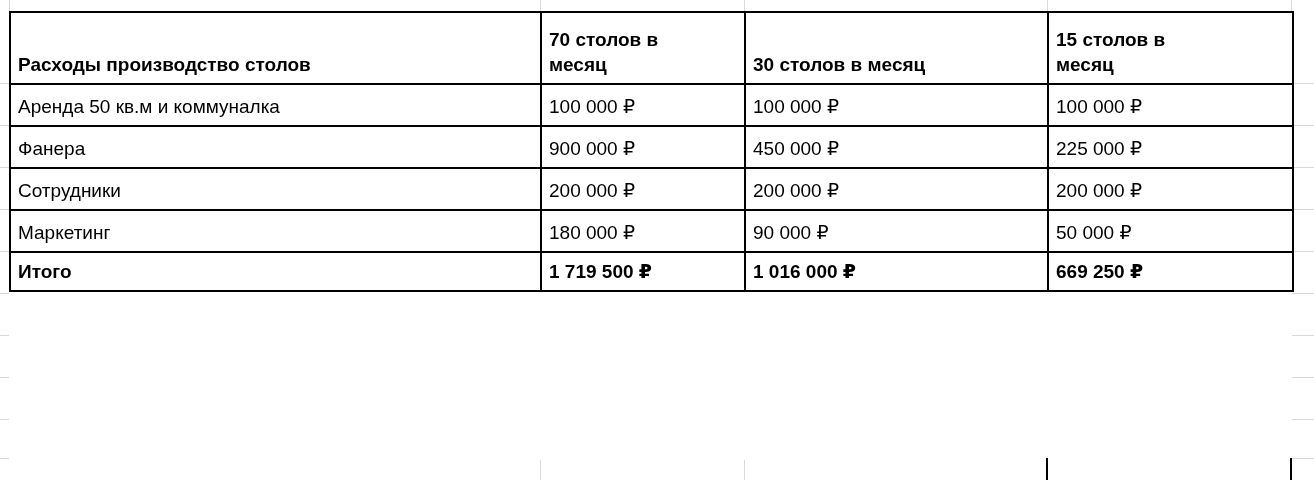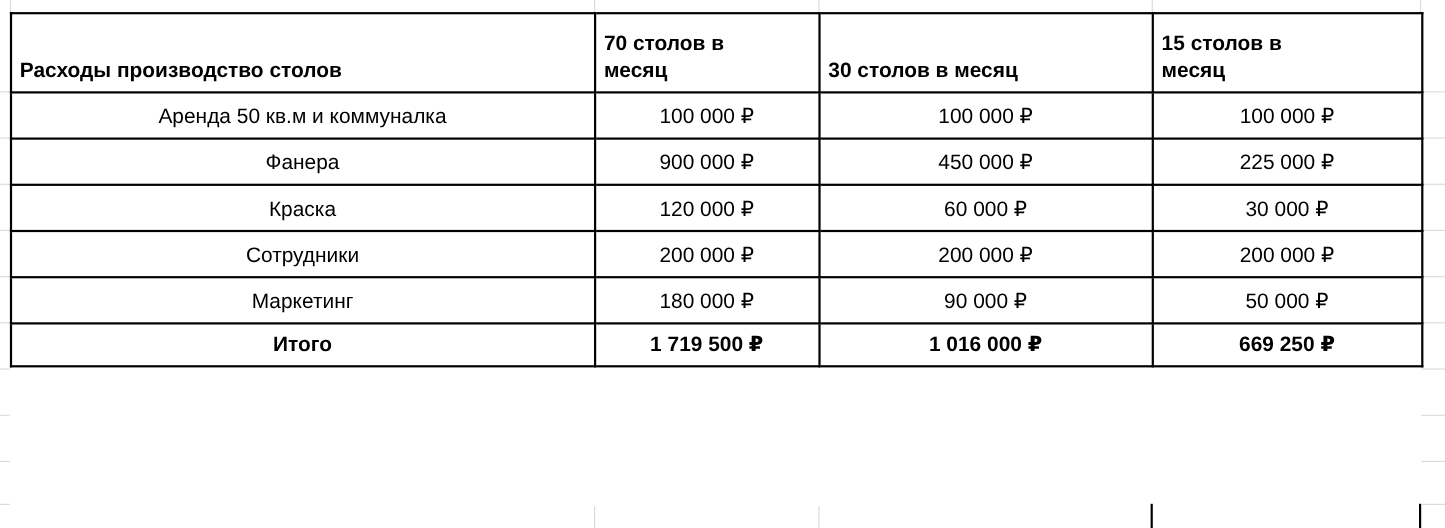--- a/index.html
+++ b/index.html
@@ -39,22 +39,22 @@
     white-space: normal;
   }
   table.expenses th .wrap-narrow {
     display: inline-block;
     max-width: 170px;
     text-align: left;
   }
   tr.hdr    { height: 72px; }
   tr.datarow{ height: 42px; }
   tr.totalrow { height: 39px; }
-  td.lbl { text-align: center;  white-space: nowrap; }
-  td.num { text-align: center; white-space: nowrap; }
+  td.lbl { text-align: left;  white-space: nowrap; }
+  td.num { text-align: left; white-space: nowrap; }
   tr.totalrow td { font-weight: bold; }
   
   .gl { position: absolute; background: #d9d9d9; }
   .gl-v { width: 1px; }
   .gl-h { height: 1px; }
   .gl-black { position: absolute; background: #000000; width: 2px; }
 </style>
 </head>
 <body>
 
@@ -118,26 +118,20 @@
       <td class="num">100 000 ₽</td>
       <td class="num">100 000 ₽</td>
     </tr>
     <tr class="datarow">
       <td class="lbl">Фанера</td>
       <td class="num">900 000 ₽</td>
       <td class="num">450 000 ₽</td>
       <td class="num">225 000 ₽</td>
     </tr>
     <tr class="datarow">
-      <td class="lbl">Краска</td>
-      <td class="num">120 000 ₽</td>
-      <td class="num">60 000 ₽</td>
-      <td class="num">30 000 ₽</td>
-    </tr>
-    <tr class="datarow">
       <td class="lbl">Сотрудники</td>
       <td class="num">200 000 ₽</td>
       <td class="num">200 000 ₽</td>
       <td class="num">200 000 ₽</td>
     </tr>
     <tr class="datarow">
       <td class="lbl">Маркетинг</td>
       <td class="num">180 000 ₽</td>
       <td class="num">90 000 ₽</td>
       <td class="num">50 000 ₽</td>

